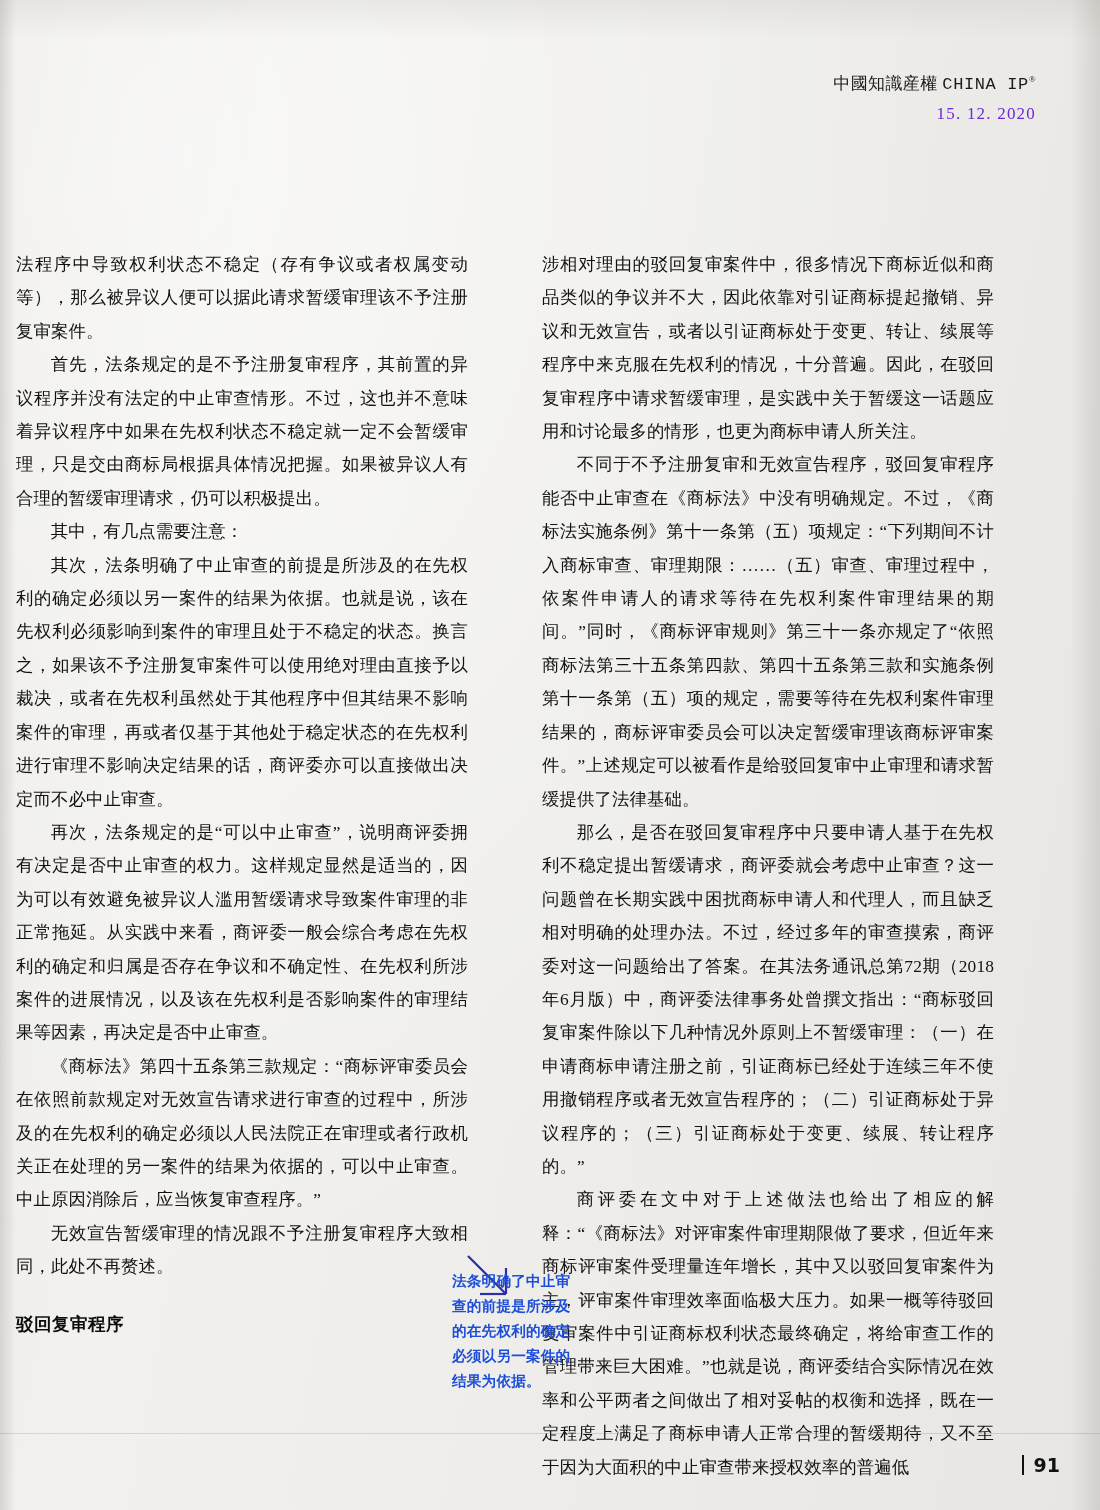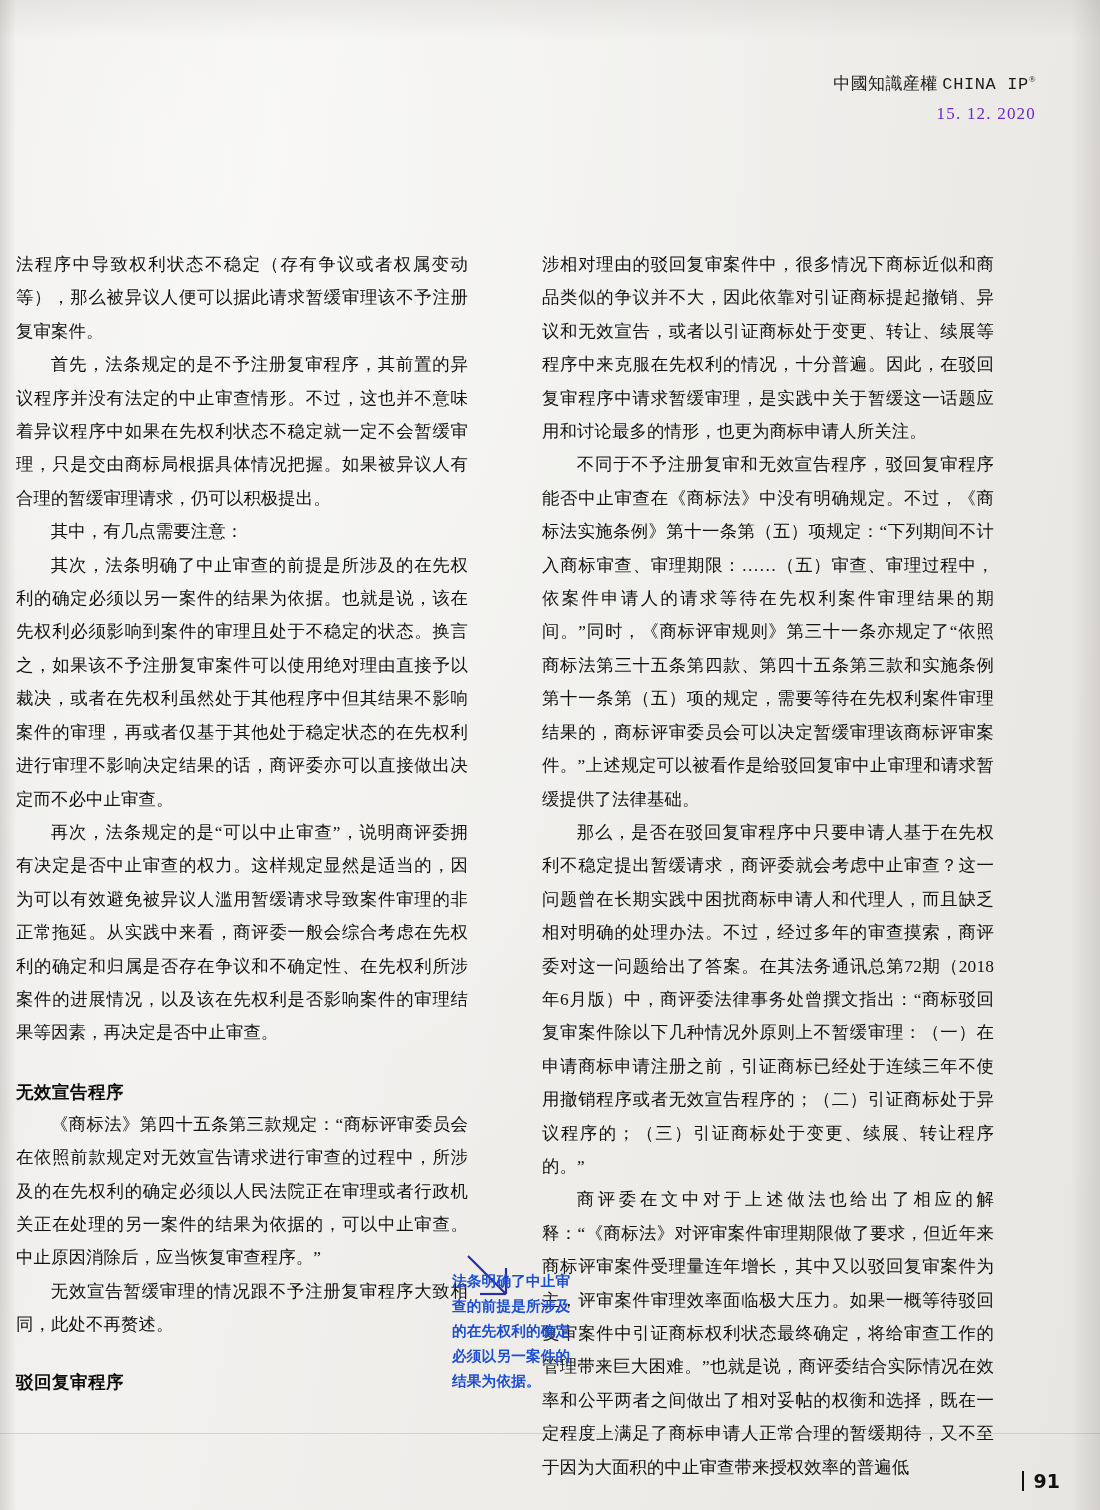--- a/index.html
+++ b/index.html
@@ -123,21 +123,21 @@
     left: 466px;
     top: 1254px;
     width: 46px;
     height: 46px;
   }
 
   
   .folio {
     position: absolute;
     right: 40px;
-    bottom: 18px;
+    bottom: 34px;
     display: flex;
     align-items: center;
     gap: 10px;
     font-family: "DejaVu Sans", sans-serif;
     font-size: 19px;
     font-weight: bold;
     color: #111;
   }
   .folio .bar {
     display: inline-block;
@@ -172,21 +172,20 @@
 
 <div class="columns">
 
   <div class="col">
     <p>法程序中导致权利状态不稳定（存有争议或者权属变动等），那么被异议人便可以据此请求暂缓审理该不予注册复审案件。</p>
     <p class="indent">首先，法条规定的是不予注册复审程序，其前置的异议程序并没有法定的中止审查情形。不过，这也并不意味着异议程序中如果在先权利状态不稳定就一定不会暂缓审理，只是交由商标局根据具体情况把握。如果被异议人有合理的暂缓审理请求，仍可以积极提出。</p>
     <p class="indent">其中，有几点需要注意：</p>
     <p class="indent">其次，法条明确了中止审查的前提是所涉及的在先权利的确定必须以另一案件的结果为依据。也就是说，该在先权利必须影响到案件的审理且处于不稳定的状态。换言之，如果该不予注册复审案件可以使用绝对理由直接予以裁决，或者在先权利虽然处于其他程序中但其结果不影响案件的审理，再或者仅基于其他处于稳定状态的在先权利进行审理不影响决定结果的话，商评委亦可以直接做出决定而不必中止审查。</p>
     <p class="indent">再次，法条规定的是“可以中止审查”，说明商评委拥有决定是否中止审查的权力。这样规定显然是适当的，因为可以有效避免被异议人滥用暂缓请求导致案件审理的非正常拖延。从实践中来看，商评委一般会综合考虑在先权利的确定和归属是否存在争议和不确定性、在先权利所涉案件的进展情况，以及该在先权利是否影响案件的审理结果等因素，再决定是否中止审查。</p>
 
-    <h2 class="section">无效宣告程序</h2>
     <p class="indent">《商标法》第四十五条第三款规定：“商标评审委员会在依照前款规定对无效宣告请求进行审查的过程中，所涉及的在先权利的确定必须以人民法院正在审理或者行政机关正在处理的另一案件的结果为依据的，可以中止审查。中止原因消除后，应当恢复审查程序。”</p>
     <p class="indent">无效宣告暂缓审理的情况跟不予注册复审程序大致相同，此处不再赘述。</p>
 
     <h2 class="section tight">驳回复审程序</h2>
   </div>
 
   <div class="col">
     <p>涉相对理由的驳回复审案件中，很多情况下商标近似和商品类似的争议并不大，因此依靠对引证商标提起撤销、异议和无效宣告，或者以引证商标处于变更、转让、续展等程序中来克服在先权利的情况，十分普遍。因此，在驳回复审程序中请求暂缓审理，是实践中关于暂缓这一话题应用和讨论最多的情形，也更为商标申请人所关注。</p>
     <p class="indent">不同于不予注册复审和无效宣告程序，驳回复审程序能否中止审查在《商标法》中没有明确规定。不过，《商标法实施条例》第十一条第（五）项规定：“下列期间不计入商标审查、审理期限：……（五）审查、审理过程中，依案件申请人的请求等待在先权利案件审理结果的期间。”同时，《商标评审规则》第三十一条亦规定了“依照商标法第三十五条第四款、第四十五条第三款和实施条例第十一条第（五）项的规定，需要等待在先权利案件审理结果的，商标评审委员会可以决定暂缓审理该商标评审案件。”上述规定可以被看作是给驳回复审中止审理和请求暂缓提供了法律基础。</p>
     <p class="indent">那么，是否在驳回复审程序中只要申请人基于在先权利不稳定提出暂缓请求，商评委就会考虑中止审查？这一问题曾在长期实践中困扰商标申请人和代理人，而且缺乏相对明确的处理办法。不过，经过多年的审查摸索，商评委对这一问题给出了答案。在其法务通讯总第72期（2018年6月版）中，商评委法律事务处曾撰文指出：“商标驳回复审案件除以下几种情况外原则上不暂缓审理：（一）在申请商标申请注册之前，引证商标已经处于连续三年不使用撤销程序或者无效宣告程序的；（二）引证商标处于异议程序的；（三）引证商标处于变更、续展、转让程序的。”</p>

